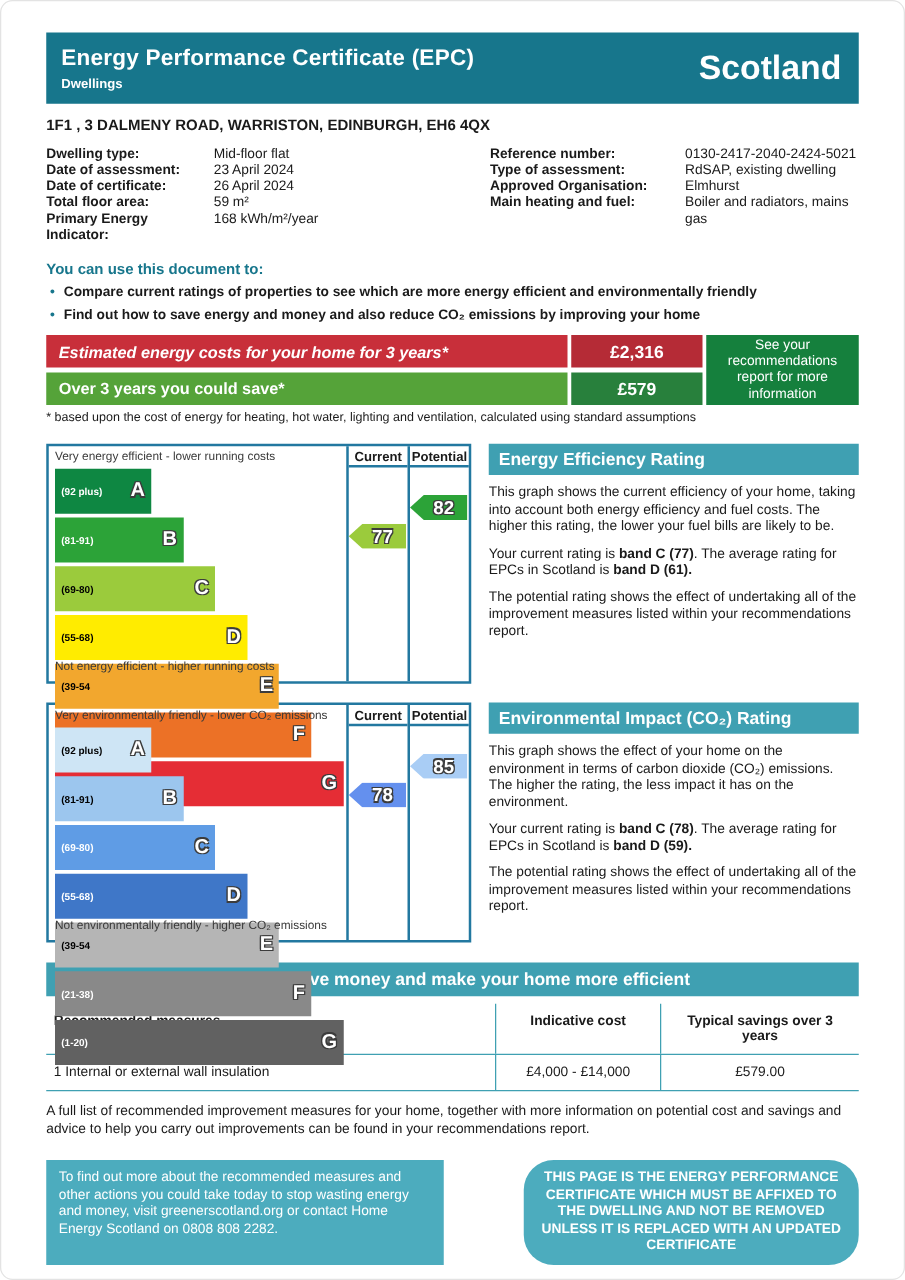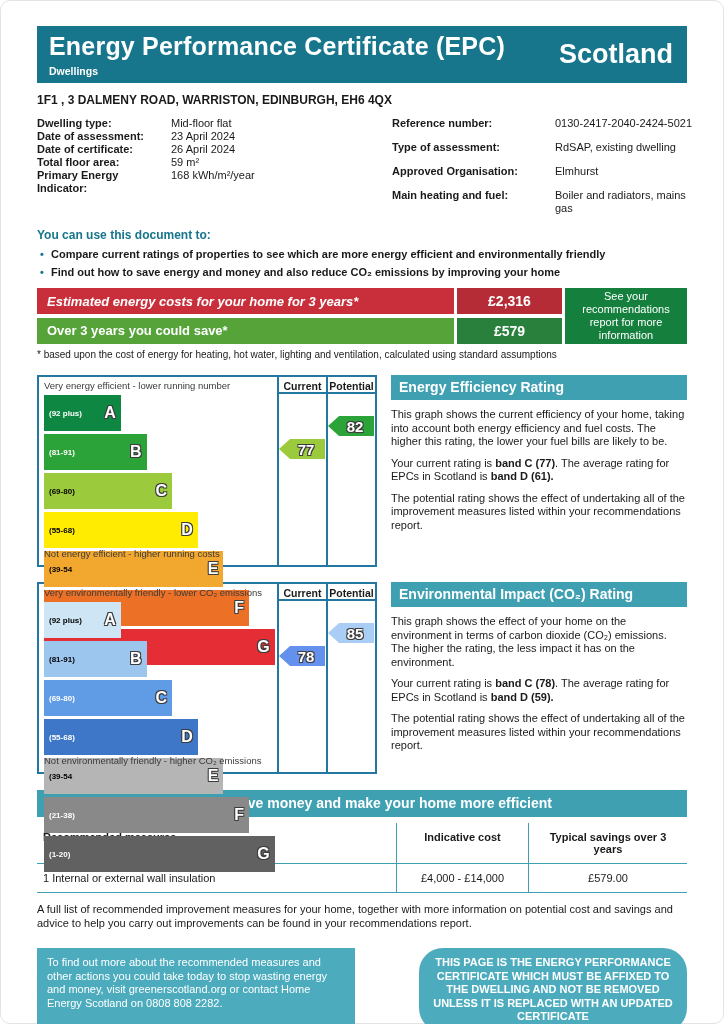--- a/index.html
+++ b/index.html
@@ -3,31 +3,31 @@
 <meta charset="utf-8">
 <style>
   * { margin:0; padding:0; box-sizing:border-box; }
   html,body { width:724px; height:1024px; background:#fff; overflow:hidden;
               font-family:"Liberation Sans","DejaVu Sans",sans-serif; color:#1a1a1a; }
   .page { width:724px; height:1024px; border:1px solid #e3e3e3; border-radius:10px; background:#fff; }
   .content { width:650px; margin:0 auto; padding-top:25px; }
 
   
   .hdr { background:#17768C; color:#fff; height:57px; display:flex; justify-content:space-between; align-items:center; padding:0 14px 0 12px; }
-  .hdr-title { font-size:25px; font-weight:bold; letter-spacing:.2px; }
+  .hdr-title { font-size:18px; font-weight:bold; letter-spacing:.2px; }
   .hdr-sub { font-size:10.5px; font-weight:bold; margin-top:4px; }
   .hdr-region { font-size:27px; font-weight:bold; }
 
   .address { font-size:12px; font-weight:bold; margin-top:10px; }
 
   
   .details { display:flex; margin-top:10px; font-size:11px; line-height:13px; }
   .det-col { display:grid; column-gap:4px; align-content:start; }
   .det-left { grid-template-columns:130px 215px; width:355px; }
-  .det-right { grid-template-columns:152px 143px; width:295px;gap:11px; }
+  .det-right { grid-template-columns:152px 143px; width:295px; }
   .det-label { font-weight:bold; }
 
   
   .usage-head { color:#17768C; font-weight:bold; font-size:12px; margin-top:13px; }
   .bullet-row { display:flex; font-size:11px; font-weight:bold; margin-top:6px; line-height:12px; }
   .bullet { color:#17768C; width:14px; padding-left:3px; font-size:11px; }
 
   
   .costs { display:grid; grid-template-columns:1fr 105px 122px; gap:3px; margin-top:10px; }
   .cost-label { color:#fff; font-size:13px; font-weight:bold; display:flex; align-items:center; padding-left:10px; height:26px; }
@@ -131,21 +131,21 @@
     <div class="cost-value" style="background-color: rgb(181, 43, 54);">£2,316</div>
     <div class="cost-info" style="background-color: #15803d;">See your recommendations report for more information</div>
     <div class="cost-label" style="background-color: rgb(85, 163, 57);">Over 3 years you could save*</div>
     <div class="cost-value" style="background-color: rgb(40, 128, 60);">£579</div>
   </div>
   <div class="footnote">* based upon the cost of energy for heating, hot water, lighting and ventilation, calculated using standard assumptions</div>
 
   <div class="section">
     <div class="chart">
       <div class="chart-left">
-        <div class="chart-lbl">Very energy efficient - lower running number</div>
+        <div class="chart-lbl">Very energy efficient - lower running costs</div>
         <div class="band" style="background-color: rgb(14, 135, 66); width: 33%;">
           <span class="band-label" style="color: rgb(255, 255, 255);">(92 plus)</span>
           <span class="band-letter">A</span>
         </div>
         <div class="band" style="background-color: rgb(44, 163, 56); width: 44%;">
           <span class="band-label" style="color: rgb(255, 255, 255);">(81-91)</span>
           <span class="band-letter">B</span>
         </div>
         <div class="band" style="background-color: rgb(155, 203, 60); width: 55%;">
           <span class="band-label" style="color: rgb(0, 0, 0);">(69-80)</span>

